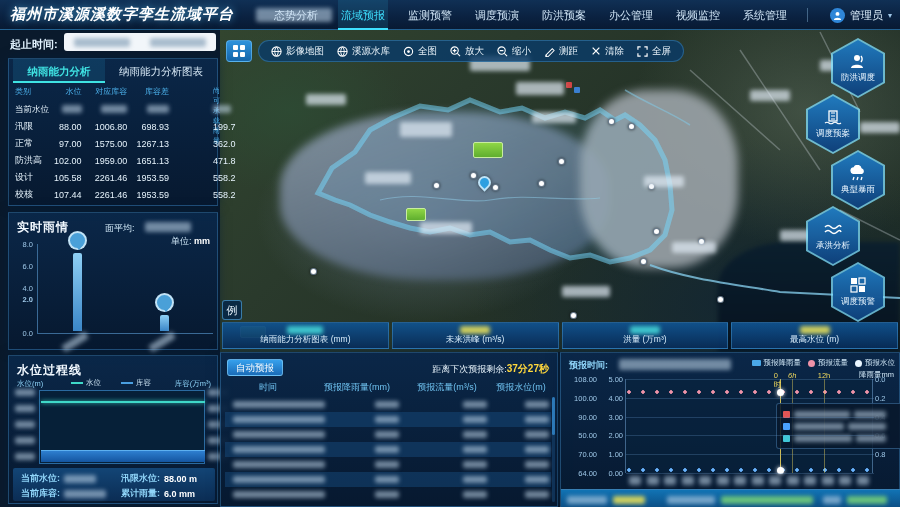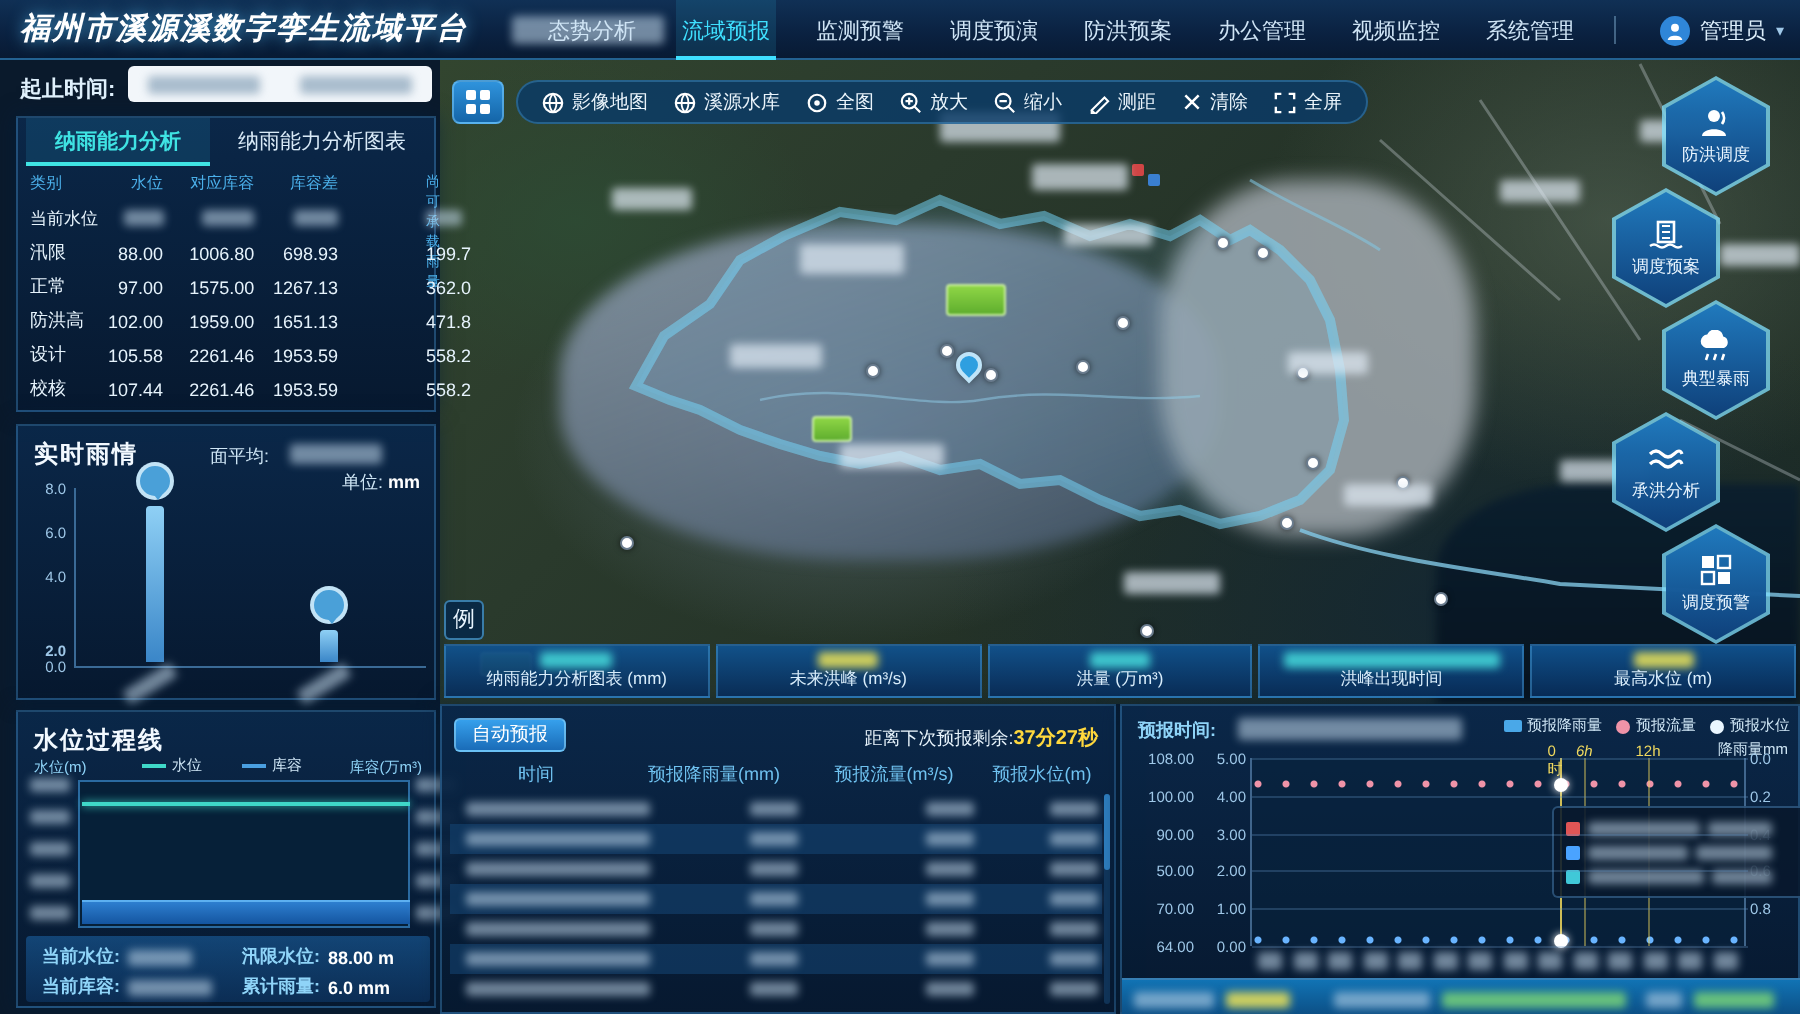--- a/index.html
+++ b/index.html
@@ -432,21 +432,21 @@
   <div class="panel p-rain">
     <div class="p-title">实时雨情</div>
     <span class="abs" style="left:96px;top:9px;font-size:9px;color:#cfe6f5;">面平均:</span>
     <div class="bc" style="left:136px;top:9px;width:46px;height:10px;"></div>
     <span class="abs" style="left:162px;top:22px;font-size:9px;color:#cfe6f5;">
       <span>单位:</span> <b style="color:#fff;">mm</b>
     </span>
     <span class="rain-tick" style="top:27px;">8.0</span>
     <span class="rain-tick" style="top:49px;">6.0</span>
     <span class="rain-tick" style="top:71px;">4.0</span>
-    <span class="rain-tick" style="top:108px;font-weight:bold;">2.0</span>
+    <span class="rain-tick" style="top:82px;font-weight:bold;">2.0</span>
     <span class="rain-tick" style="top:116px;">0.0</span>
     <div class="rain-axis-v"></div>
     <div class="rain-axis-h"></div>
     <div class="bar-slot" style="left:64px;">
       <div class="rain-bar" style="height: 77.875px;"></div>
       <div class="balloon" style="bottom: 80.875px;"></div>
     </div>
     <div class="bar-slot" style="left:151px;">
       <div class="rain-bar" style="height: 15.575px;"></div>
       <div class="balloon" style="bottom: 18.575px;"></div>
@@ -508,24 +508,20 @@
         <div class="bc cyan" style="left: calc(50% - 18px); top: 3px; width: 36px; height: 8px;"></div>
         <div class="stat-label">纳雨能力分析图表 (mm)</div>
       </div>
       <div class="stat-cell">
         <div class="bc yellow" style="left: calc(50% - 15px); top: 3px; width: 30px; height: 8px;"></div>
         <div class="stat-label">未来洪峰 (m³/s)</div>
       </div>
       <div class="stat-cell">
         <div class="bc cyan" style="left: calc(50% - 15px); top: 3px; width: 30px; height: 8px;"></div>
         <div class="stat-label">洪量 (万m³)</div>
-      </div>
-      <div class="stat-cell">
-        <div class="bc cyan" style="left: calc(50% - 54px); top: 3px; width: 108px; height: 8px;"></div>
-        <div class="stat-label">洪峰出现时间</div>
       </div>
       <div class="stat-cell">
         <div class="bc yellow" style="left: calc(50% - 15px); top: 3px; width: 30px; height: 8px;"></div>
         <div class="stat-label">最高水位 (m)</div>
       </div>
     </div>
 
   <div class="panel p-forecast">
     <div class="auto-btn">自动预报</div>
     <div class="countdown">

